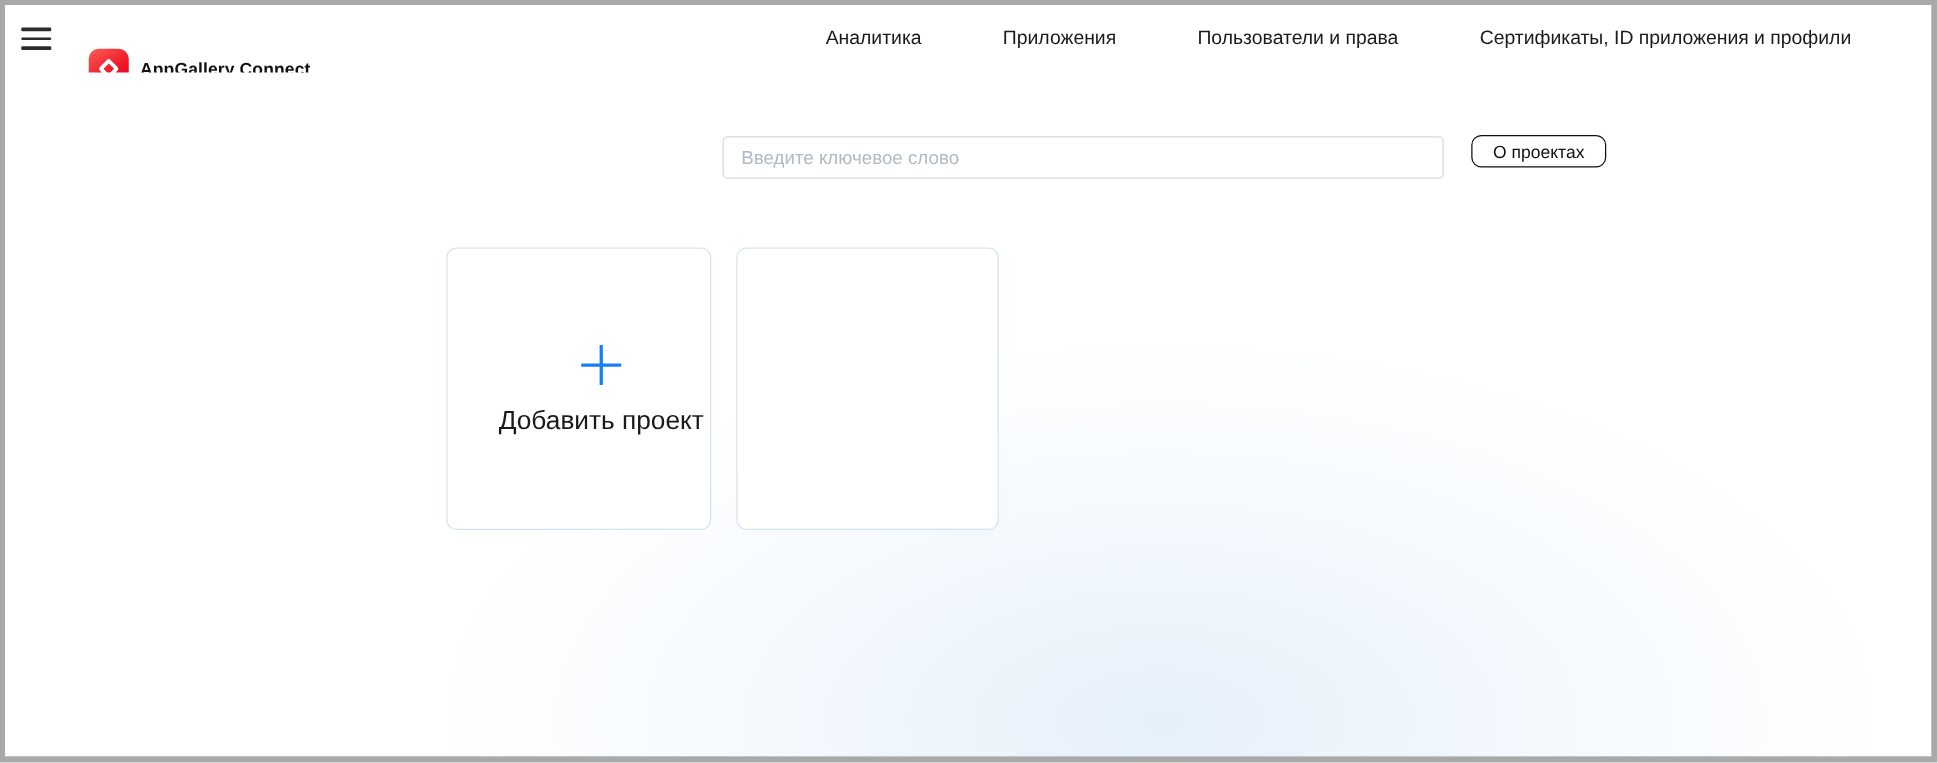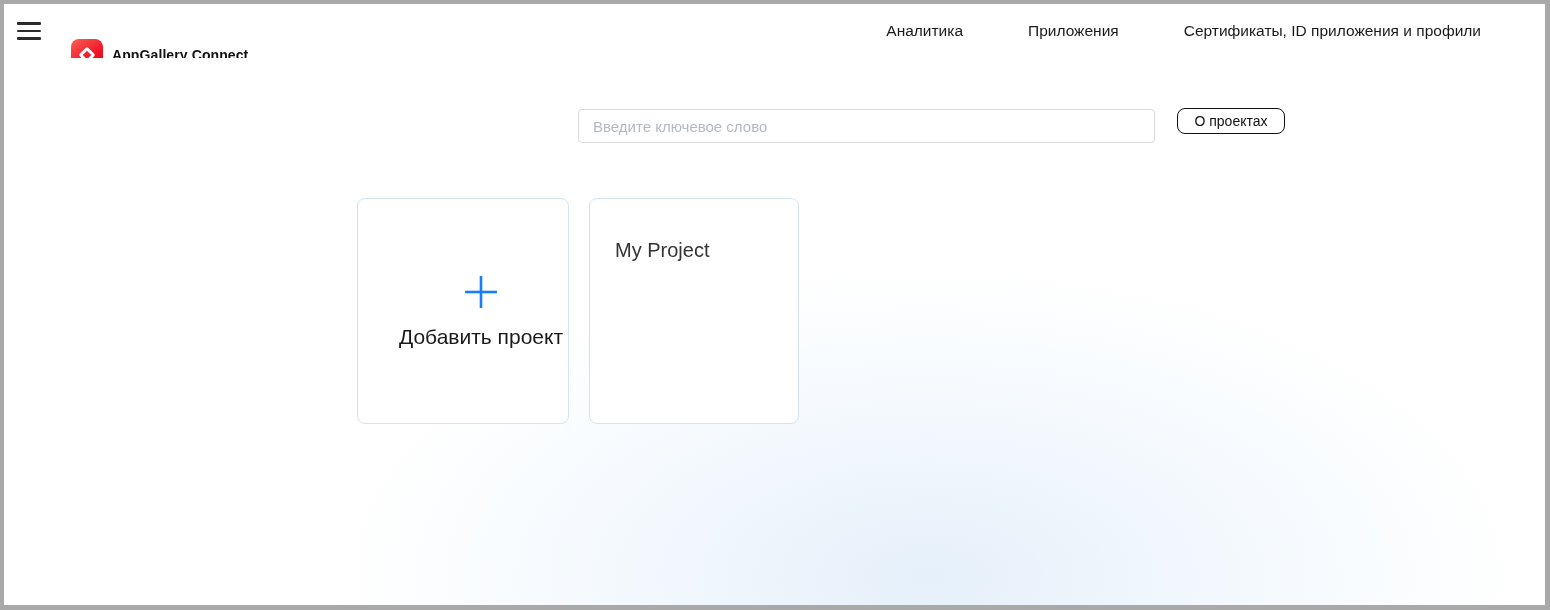--- a/index.html
+++ b/index.html
@@ -219,37 +219,37 @@
     <div class="brand">
       <div class="logo">
         <div class="diamond"></div>
       </div>
       <div class="brand-text">AppGallery Connect</div>
     </div>
 
     <nav class="nav">
       <button class="nav-item">Аналитика</button>
       <button class="nav-item">Приложения</button>
+      <button class="nav-item">Пользователи и права</button>
       <button class="nav-item">Сертификаты, ID приложения и профили</button>
     </nav>
   </header>
 
   <main class="content">
 
     <input class="search-input" type="text" placeholder="Введите ключевое слово" style="">
 
     <button class="about-btn">О проектах</button>
 
     <div class="card card-add">
       <svg class="plus-icon" width="34" height="34" viewBox="0 0 34 34">
         <line x1="17" y1="1" x2="17" y2="33" stroke="#157efb" stroke-width="2.6"></line>
         <line x1="1" y1="17" x2="33" y2="17" stroke="#157efb" stroke-width="2.6"></line>
       </svg>
       <div class="card-add-label">Добавить проект</div>
     </div>
 
     <div class="card card-project">
-      <div class="project-title">My Project</div>
 
     </div>
 
   </main>
 </div>
 
 </body></html>

